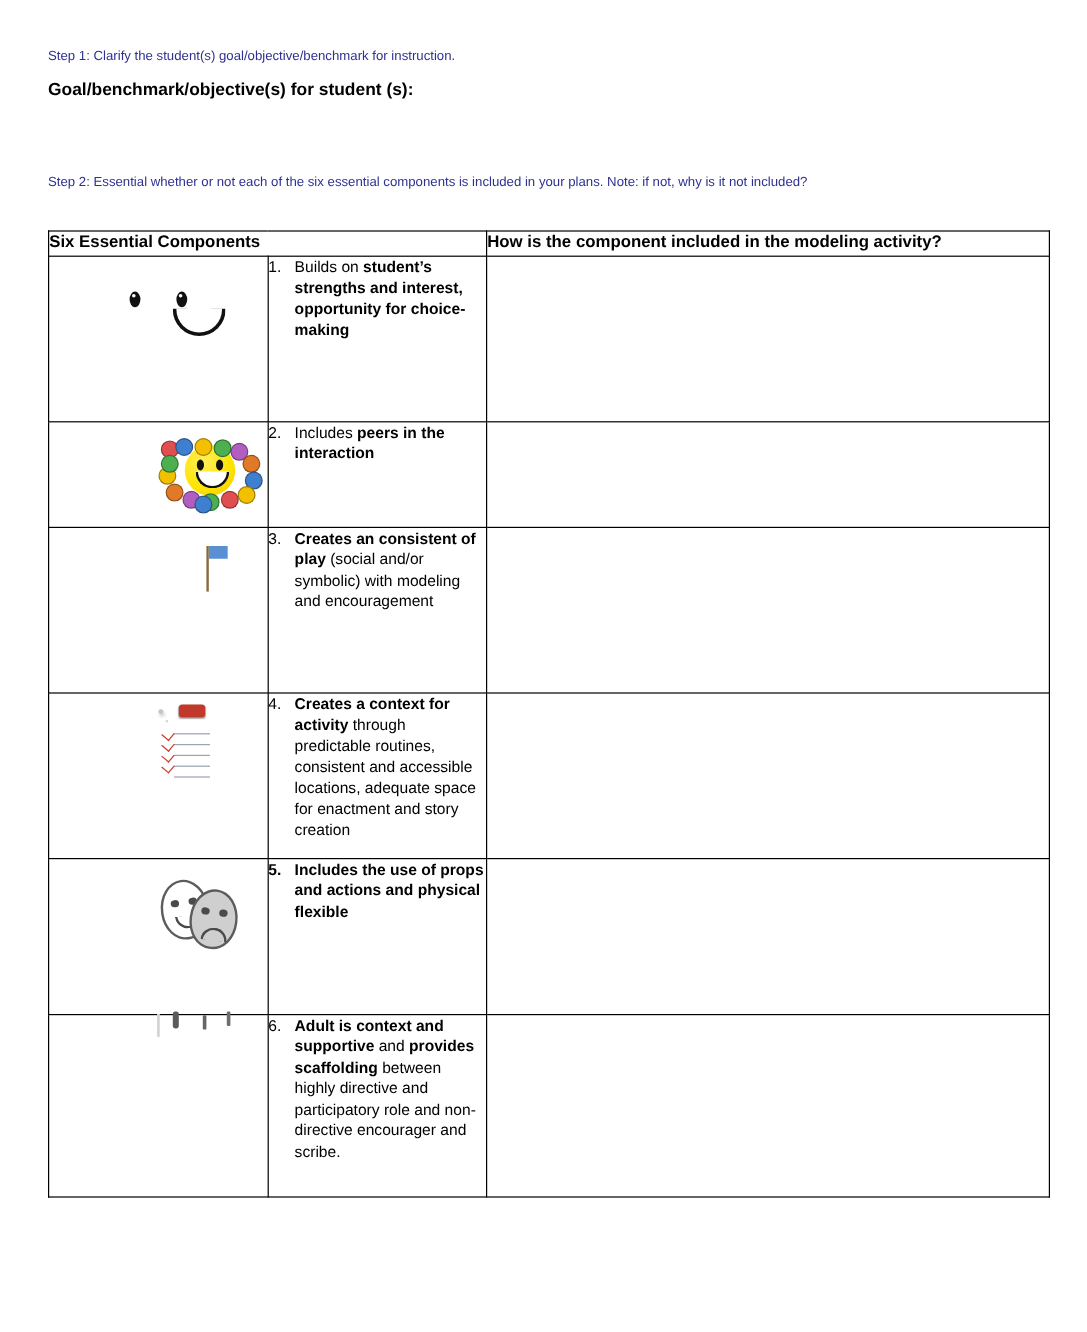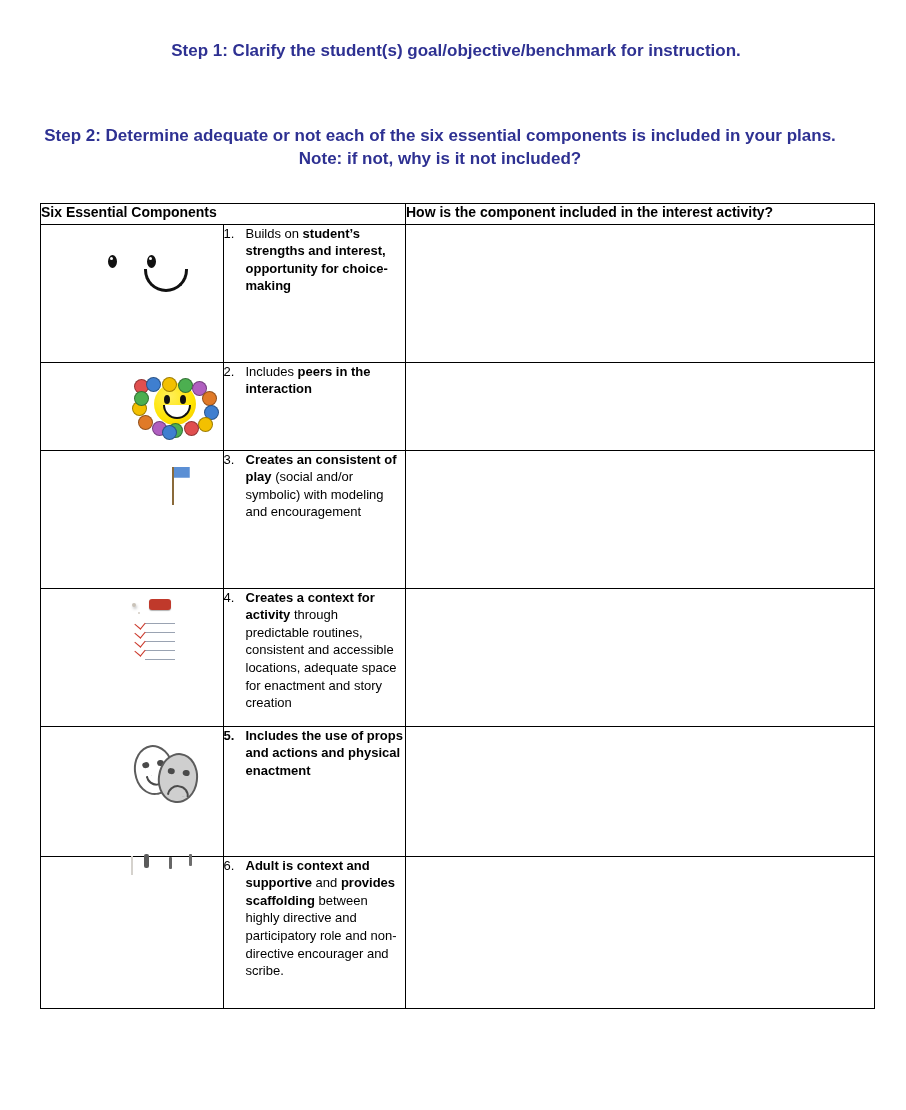--- a/index.html
+++ b/index.html
@@ -17,25 +17,24 @@
   }
   .page {
     position: relative;
     width: 906px;
     height: 1110px;
     box-sizing: border-box;
     padding: 32px 34px 0 40px;
   }
   .step-heading {
     color: #2e3192;
-    font-weight: bold;
-    font-size: 17px;
+    font-weight: normal;
+    font-size: 11px;
     line-height: 1.35;
     margin: 0;
-    text-align: center;
   }
   .step1-wrap { margin-top: 8px; }
   .goal-line {
     font-weight: bold;
     font-size: 14.5px;
     color: #000;
     margin-top: 12px;
   }
   .step2-wrap {
     margin-top: 62px;
@@ -213,31 +212,32 @@
     box-shadow: 24px 2px 0 -1px #666, 44px -1px 0 -1px #6d6d6d;
   }
 </style>
 </head>
 <body>
 
 <div class="page">
 
   <div class="step1-wrap">
     <div class="step-heading">Step 1: Clarify the student(s) goal/objective/benchmark for instruction.</div>
+    <div class="goal-line">Goal/benchmark/objective(s) for student (s):</div>
   </div>
 
   <div class="step2-wrap">
-    <div class="step-heading">Step 2: Determine adequate or not each of the six essential components is included in your plans. Note: if not, why is it not included?</div>
+    <div class="step-heading">Step 2: Essential whether or not each of the six essential components is included in your plans. Note: if not, why is it not included?</div>
   </div>
 
   <table class="components">
     <thead>
       <tr>
         <th class="col-left" colspan="2">Six Essential Components</th>
-        <th class="col-right">How is the component included in the interest activity?</th>
+        <th class="col-right">How is the component included in the modeling activity?</th>
       </tr>
     </thead>
     <tbody>
 
       <tr style="height:138px;">
         <td class="icon-cell">
           <span class="icon-box">
             <span class="smiley">
               <span class="eye l"></span><span class="eye r"></span><span class="mouth"></span>
             </span>
@@ -371,21 +371,21 @@
                   <span class="eye l"></span>
                   <span class="eye r"></span>
                   <span class="mo"></span>
                 </span>
             </span>
           </span>
         </td>
         <td class="text-cell">
           <div class="item-row">
             <span class="item-num bold">5.</span>
-            <span class="item-text"><b>Includes the use of props and actions and physical enactment</b></span>
+            <span class="item-text"><b>Includes the use of props and actions and physical flexible</b></span>
           </div>
         </td>
         <td class="answer-cell"></td>
       </tr>
 
       <tr style="height:152px;">
         <td class="icon-cell">
           <span class="icon-box">
             <span class="photo-bw"></span>
           </span>

